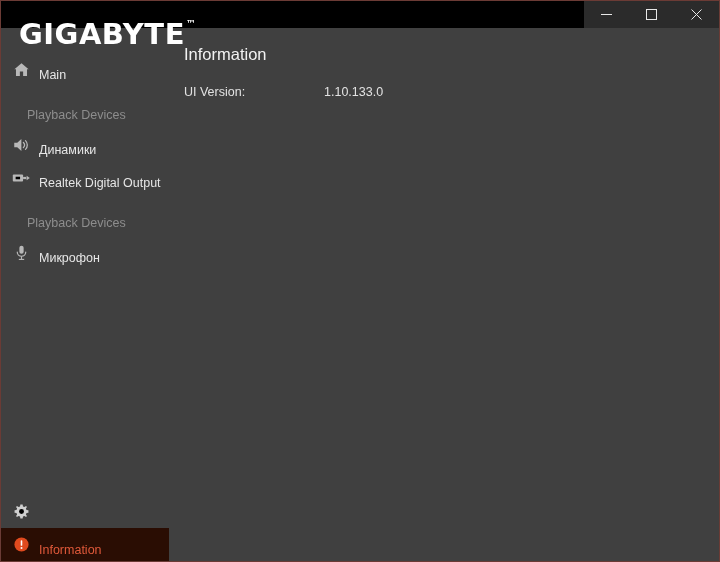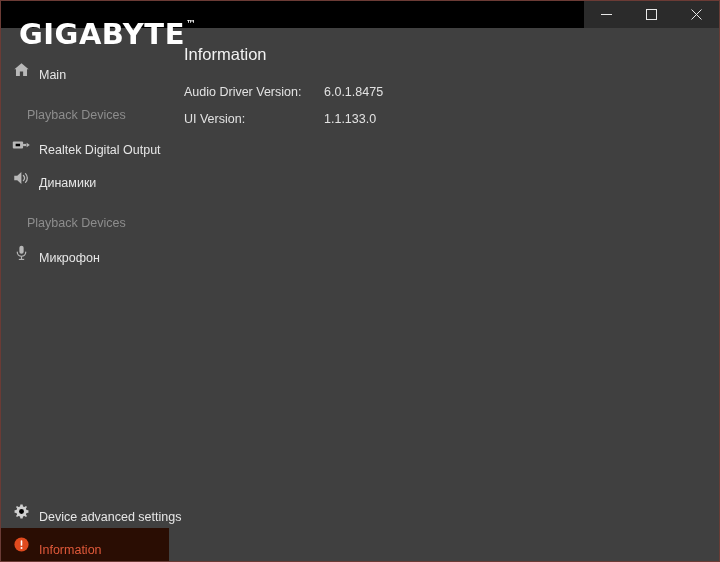--- a/index.html
+++ b/index.html
@@ -194,39 +194,39 @@
       </span>
       <span class="lbl">Main</span>
     </div>
 
     <div class="spacer-sm"></div>
 
     <div class="group-head">Playback Devices</div>
 
     <div class="nav-row">
       <span class="ico">
+        <svg width="18" height="18" viewBox="0 0 24 24" fill="#b8b8b8">
+          <path d="M3 9 L7 9 L12.5 4 L12.5 20 L7 15 L3 15 Z"></path>
+          <path d="M15.2 8.6 A5 5 0 0 1 15.2 15.4" stroke="#b8b8b8" stroke-width="1.7" fill="none" stroke-linecap="round"></path>
+          <path d="M18 6.2 A8.2 8.2 0 0 1 18 17.8" stroke="#b8b8b8" stroke-width="1.7" fill="none" stroke-linecap="round"></path>
+        </svg>
+      </span>
+      <span class="lbl">Динамики</span>
+    </div>
+
+    <div class="nav-row">
+      <span class="ico">
         <svg width="19" height="14" viewBox="0 0 24 16" fill="#b8b8b8">
           <rect x="1" y="3.5" width="13" height="9" rx="1.2"></rect>
           <rect x="4.6" y="6.4" width="5.6" height="3.2" fill="#000000"></rect>
           <rect x="14" y="6.6" width="4" height="2.8"></rect>
           <path d="M18.5 5.2 L22.5 8 L18.5 10.8 Z"></path>
         </svg>
       </span>
       <span class="lbl">Realtek Digital Output</span>
-    </div>
-
-    <div class="nav-row">
-      <span class="ico">
-        <svg width="18" height="18" viewBox="0 0 24 24" fill="#b8b8b8">
-          <path d="M3 9 L7 9 L12.5 4 L12.5 20 L7 15 L3 15 Z"></path>
-          <path d="M15.2 8.6 A5 5 0 0 1 15.2 15.4" stroke="#b8b8b8" stroke-width="1.7" fill="none" stroke-linecap="round"></path>
-          <path d="M18 6.2 A8.2 8.2 0 0 1 18 17.8" stroke="#b8b8b8" stroke-width="1.7" fill="none" stroke-linecap="round"></path>
-        </svg>
-      </span>
-      <span class="lbl">Динамики</span>
     </div>
 
     <div class="spacer-sm"></div>
 
     <div class="group-head">Playback Devices</div>
 
     <div class="nav-row">
       <span class="ico">
         <svg width="17" height="17" viewBox="0 0 24 24" fill="#b8b8b8">
           <rect x="9" y="2.4" width="6" height="11.5" rx="3"></rect>
@@ -239,45 +239,40 @@
     </div>
 
     <div class="bottom-nav">
       <div class="nav-row">
         <span class="ico">
           <svg width="17" height="17" viewBox="0 0 24 24" fill="#cfcfcf">
             <path d="M12 2.2 L13.6 2.2 L14.1 4.9 L16.1 5.8 L18.4 4.3 L19.7 5.6 L18.2 7.9 L19.1 9.9 L21.8 10.4 L21.8 12 L21.8 13.6 L19.1 14.1 L18.2 16.1 L19.7 18.4 L18.4 19.7 L16.1 18.2 L14.1 19.1 L13.6 21.8 L12 21.8 L10.4 21.8 L9.9 19.1 L7.9 18.2 L5.6 19.7 L4.3 18.4 L5.8 16.1 L4.9 14.1 L2.2 13.6 L2.2 12 L2.2 10.4 L4.9 9.9 L5.8 7.9 L4.3 5.6 L5.6 4.3 L7.9 5.8 L9.9 4.9 L10.4 2.2 Z"></path>
             <circle cx="12" cy="12" r="3.5" fill="#000000"></circle>
           </svg>
         </span>
-        <span class="lbl">Device advanced settings</span>
       </div>
       <div class="nav-row selected">
         <span class="ico">
           <svg width="17" height="17" viewBox="0 0 24 24">
             <circle cx="12" cy="12" r="10" fill="#e04a1e"></circle>
             <rect x="10.9" y="5.9" width="2.2" height="8" rx="1" fill="#ffffff"></rect>
             <circle cx="12" cy="17" r="1.4" fill="#ffffff"></circle>
           </svg>
         </span>
         <span class="lbl">Information</span>
       </div>
     </div>
 
   </div>
 
   <div class="content">
     <h1 class="page-title">Information</h1>
     <table class="info-table">
       <tbody>
         <tr>
-          <td class="k">Audio Driver Version:</td>
-          <td class="v">6.0.1.8475</td>
-        </tr>
-        <tr>
           <td class="k">UI Version:</td>
-          <td class="v">1.1.133.0</td>
+          <td class="v">1.10.133.0</td>
         </tr>
       </tbody>
     </table>
   </div>
 
 </div>
 
 </body></html>

